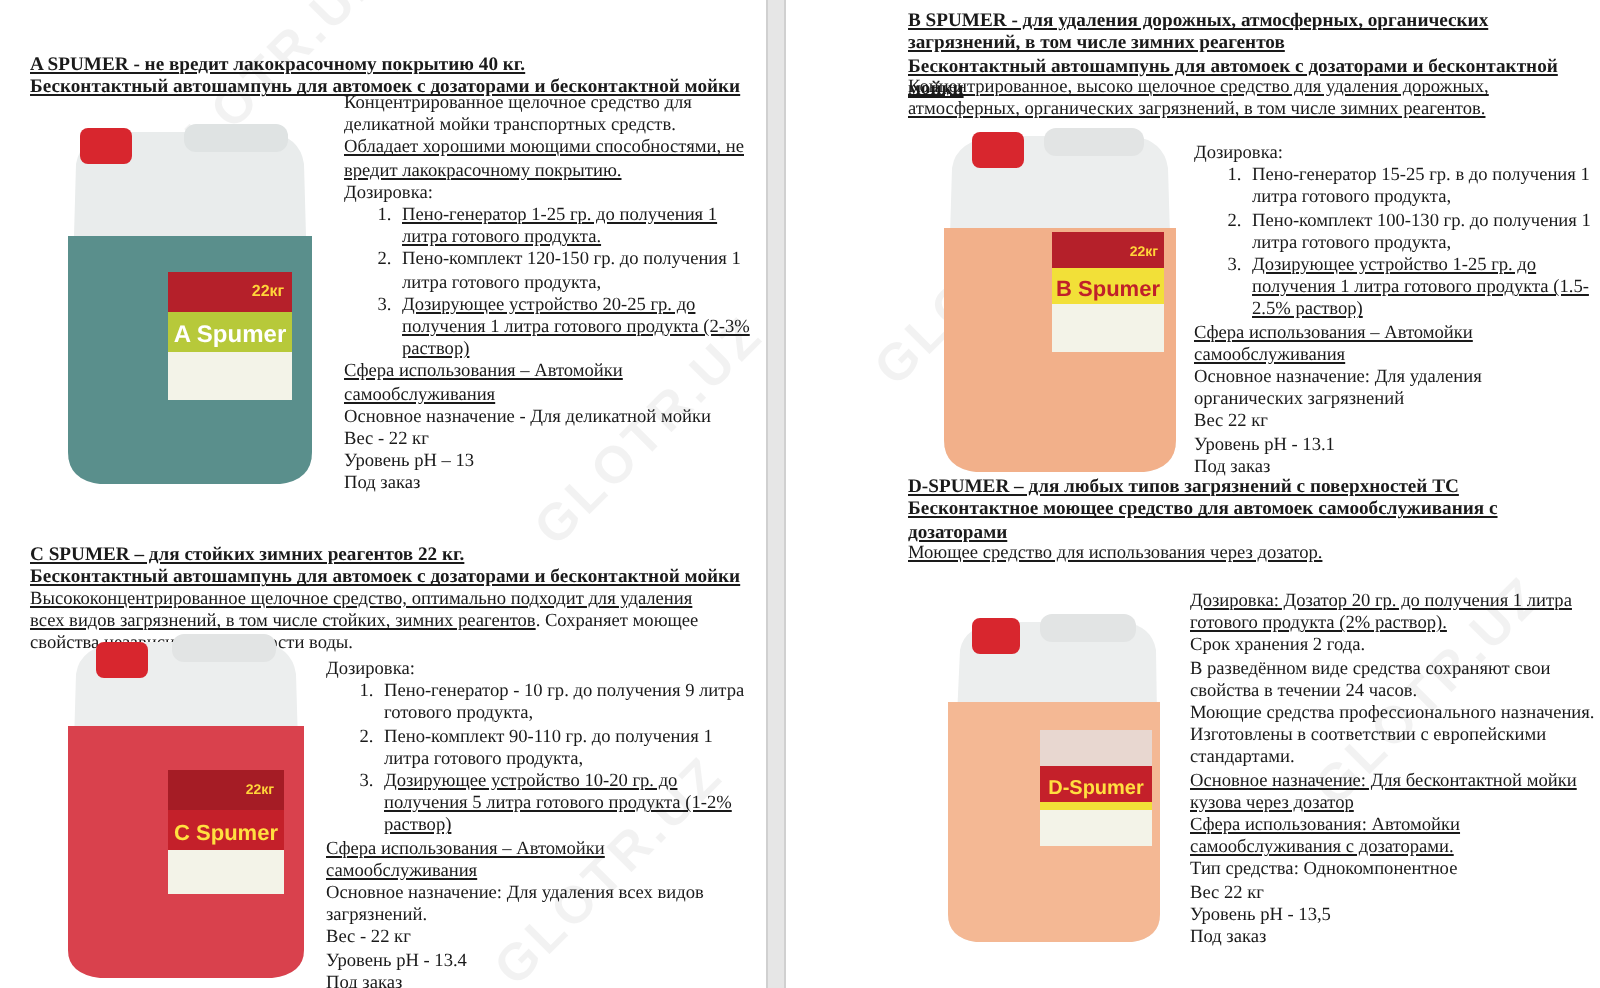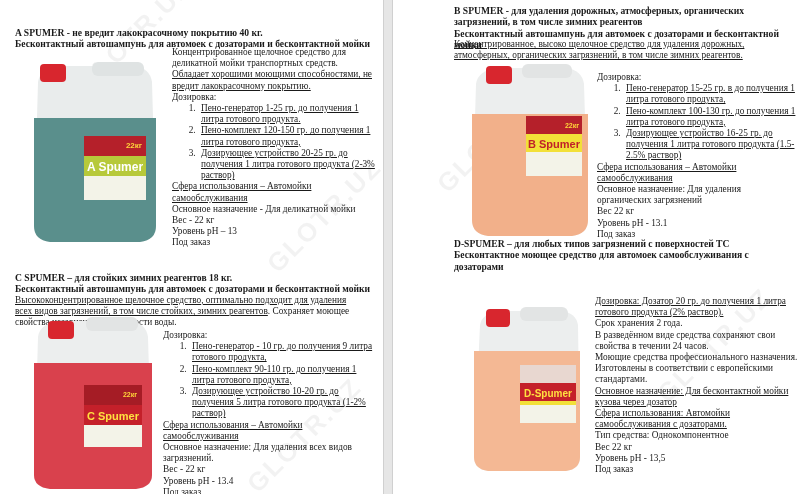--- a/index.html
+++ b/index.html
@@ -4,25 +4,25 @@
 <style>
   html, body { margin:0; padding:0; }
   body { width:800px; height:494px; background:#ffffff; position:relative; overflow:hidden;
          font-family:"Liberation Serif", serif; color:#1a1a1a; }
   .page { position:absolute; top:0; height:494px; background:#fff; }
   .page.left { left:0; width:383px; }
   .page.right { left:393px; width:407px; }
   .gap { position:absolute; left:383px; top:0; width:10px; height:494px; background:#e6e6e6;
          border-left:1px solid #d0d0d0; border-right:1px solid #d0d0d0; box-sizing:border-box; }
   .card { position:absolute; font-size:9.3px; line-height:11.2px; }
-  .title { font-weight:bold; font-size:9.6px; line-height:11.4px; }
+  .title { font-weight:bold; font-size:9.6px; line-height:11.4px;text-decoration:underline; }
   .u { text-decoration:underline; }
   .line { display:block; }
   ol { margin:0; padding-left:26px; }
-  ol li { padding-left:3px;text-decoration:underline; }
+  ol li { padding-left:3px; }
   .img { position:absolute; }
   .watermark { position:absolute; font-family:"Liberation Sans", sans-serif; font-size:26px; font-weight:bold;
                color:rgba(0,0,0,0.05); transform:rotate(-45deg); pointer-events:none; letter-spacing:2px; }
 </style>
 </head>
 <body>
 
 <div class="page left"></div>
 <div class="gap"></div>
 <div class="page right"></div>
@@ -82,31 +82,31 @@
   <rect x="64" y="54" width="56" height="18" fill="#b5202a"></rect>
   <rect x="64" y="72" width="56" height="18" fill="#f2e038"></rect>
   <text x="92" y="86" font-size="11" font-weight="bold" fill="#c0202a" text-anchor="middle" font-family="Liberation Sans, sans-serif">B Spumer</text>
   <text x="110" y="66" font-size="7" font-weight="bold" fill="#ffd53a" text-anchor="middle" font-family="Liberation Sans, sans-serif">22кг</text>
 </svg>
 <div class="card" style="left:597px;top:72px;width:200px;">
   <span class="line">Дозировка:</span>
   <ol>
     <li>Пено-генератор 15-25 гр. в до получения 1 литра готового продукта,</li>
     <li>Пено-комплект 100-130 гр. до получения 1 литра готового продукта,</li>
-    <li class="u">Дозирующее устройство 16-25 гр. до получения 1 литра готового продукта (1.5-2.5% раствор)</li>
+    <li class="u">Дозирующее устройство 1-25 гр. до получения 1 литра готового продукта (1.5-2.5% раствор)</li>
   </ol>
   <span class="line u">Сфера использования – Автомойки самообслуживания</span>
   <span class="line">Основное назначение: Для удаления органических загрязнений</span>
   <span class="line">Вес 22 кг</span>
   <span class="line">Уровень pH - 13.1</span>
   <span class="line">Под заказ</span>
 </div>
 
 <div class="card" style="left:15px;top:272px;width:360px;">
-  <div class="title">C SPUMER – для стойких зимних реагентов 18 кг.</div>
+  <div class="title">C SPUMER – для стойких зимних реагентов 22 кг.</div>
   <div class="title">Бесконтактный автошампунь для автомоек с дозаторами и бесконтактной мойки</div>
   <div style="width:340px;">
     <span class="u"> Высококонцентрированное щелочное средство, оптимально подходит для удаления всех видов загрязнений, в том числе стойких, зимних реагентов</span><span>. Сохраняет моющее свойства независимо от жесткости воды.</span>
   </div>
 </div>
 <svg class="img" style="left:24px;top:315px;" width="132" height="176" viewBox="0 0 132 176">
   <path d="M14 22 Q16 8 36 6 L106 6 Q122 8 124 22 L128 160 Q128 172 112 174 L26 174 Q10 172 10 160 Z" fill="#eceeee"></path>
   <path d="M10 48 L128 48 L128 160 Q128 172 112 174 L26 174 Q10 172 10 160 Z" fill="#d9414d"></path>
   <rect x="62" y="2" width="52" height="14" rx="6" fill="#e2e4e4"></rect>
   <rect x="24" y="6" width="26" height="18" rx="4" fill="#d8262e"></rect>
@@ -126,20 +126,21 @@
   <span class="line u">Сфера использования – Автомойки самообслуживания</span>
   <span class="line">Основное назначение: Для удаления всех видов загрязнений.</span>
   <span class="line">Вес - 22 кг</span>
   <span class="line">Уровень pH - 13.4</span>
   <span class="line">Под заказ</span>
 </div>
 
 <div class="card" style="left:454px;top:238px;width:340px;">
   <div class="title">D-SPUMER – для любых типов загрязнений с поверхностей ТС</div>
   <div class="title">Бесконтактное моющее средство для автомоек самообслуживания с дозаторами</div>
+  <span class="line u"> Моющее средство для использования через дозатор.</span>
 </div>
 <svg class="img" style="left:452px;top:305px;" width="134" height="168" viewBox="0 0 134 168">
   <path d="M28 20 Q30 8 48 6 L110 6 Q124 8 126 20 L128 152 Q128 164 114 166 L36 166 Q22 164 22 152 Z" fill="#eceeee"></path>
   <path d="M22 46 L128 46 L128 152 Q128 164 114 166 L36 166 Q22 164 22 152 Z" fill="#f4b894"></path>
   <rect x="68" y="2" width="48" height="14" rx="6" fill="#e2e4e4"></rect>
   <rect x="34" y="4" width="24" height="18" rx="4" fill="#d8262e"></rect>
   <rect x="68" y="60" width="56" height="58" fill="#f3f3e8"></rect>
   <rect x="68" y="60" width="56" height="18" fill="#e8d7d0"></rect>
   <rect x="68" y="78" width="56" height="18" fill="#c4202a"></rect>
   <rect x="68" y="96" width="56" height="4" fill="#f2e038"></rect>

